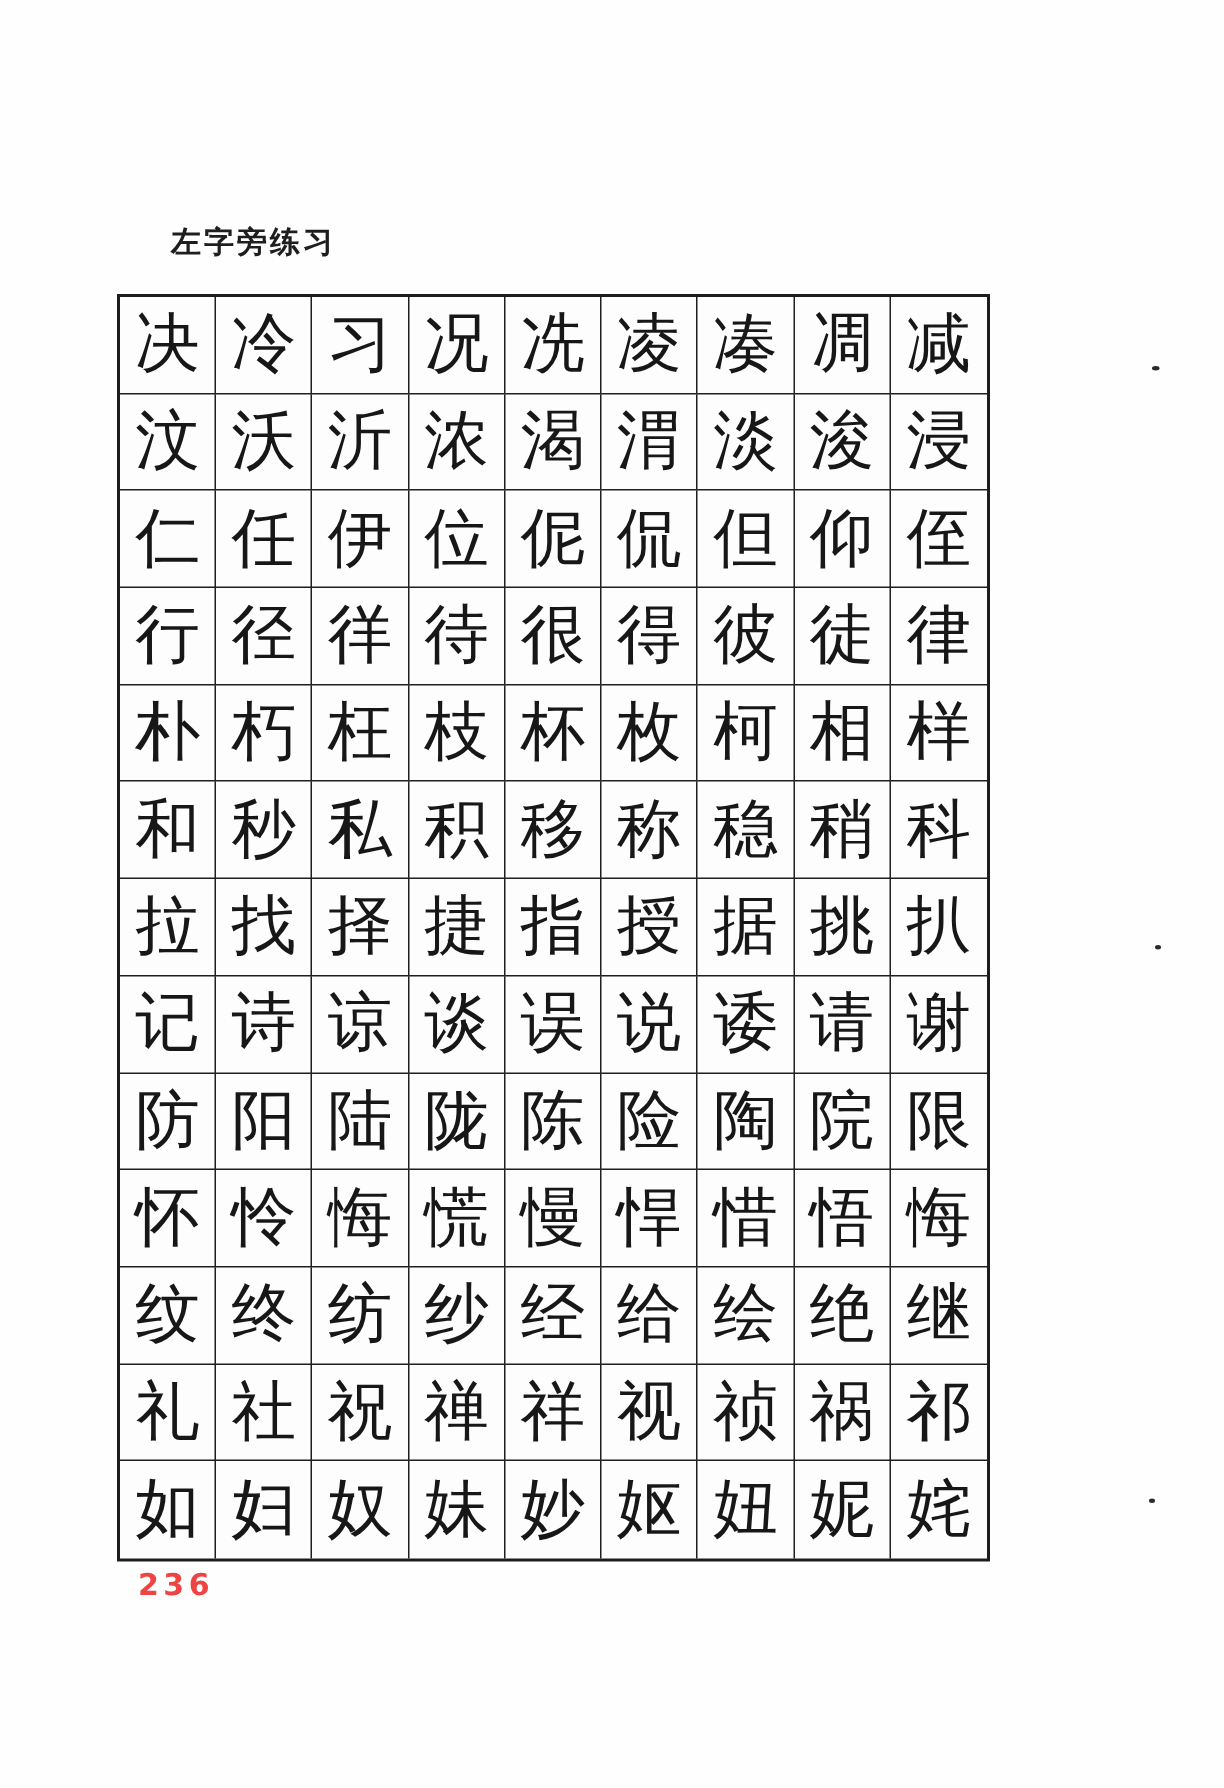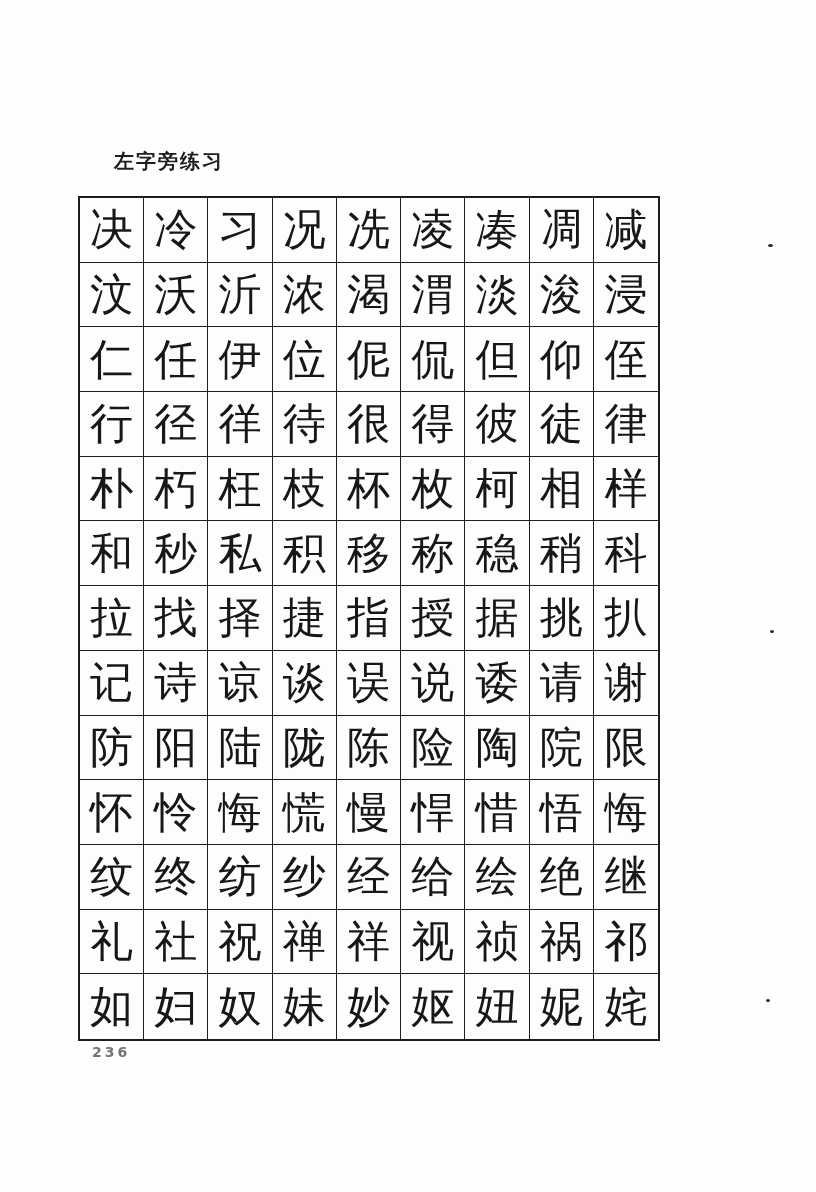--- a/index.html
+++ b/index.html
@@ -59,24 +59,24 @@
     font-weight: 400;
     color: rgba(242, 128, 137, 0.60);
     white-space: nowrap;
     pointer-events: none;
     z-index: 5;
   }
   .page-number {
     position: absolute;
     left: 92px;
     top: 1044px;
-    font-size: 14px;
+    font-size: 20px;
     font-weight: 700;
     letter-spacing: 3px;
-    color: #737373;
+    color: #ef4444;
   }
   .scan-speck {
     position: absolute;
     background: #2a2a2a;
     border-radius: 50%;
   }
   .speck-1 { left: 768px; top: 244px; width: 5px; height: 3px; }
   .speck-2 { left: 770px; top: 630px; width: 4px; height: 3px; }
   .speck-3 { left: 766px; top: 999px; width: 4px; height: 3px; }
 </style>

